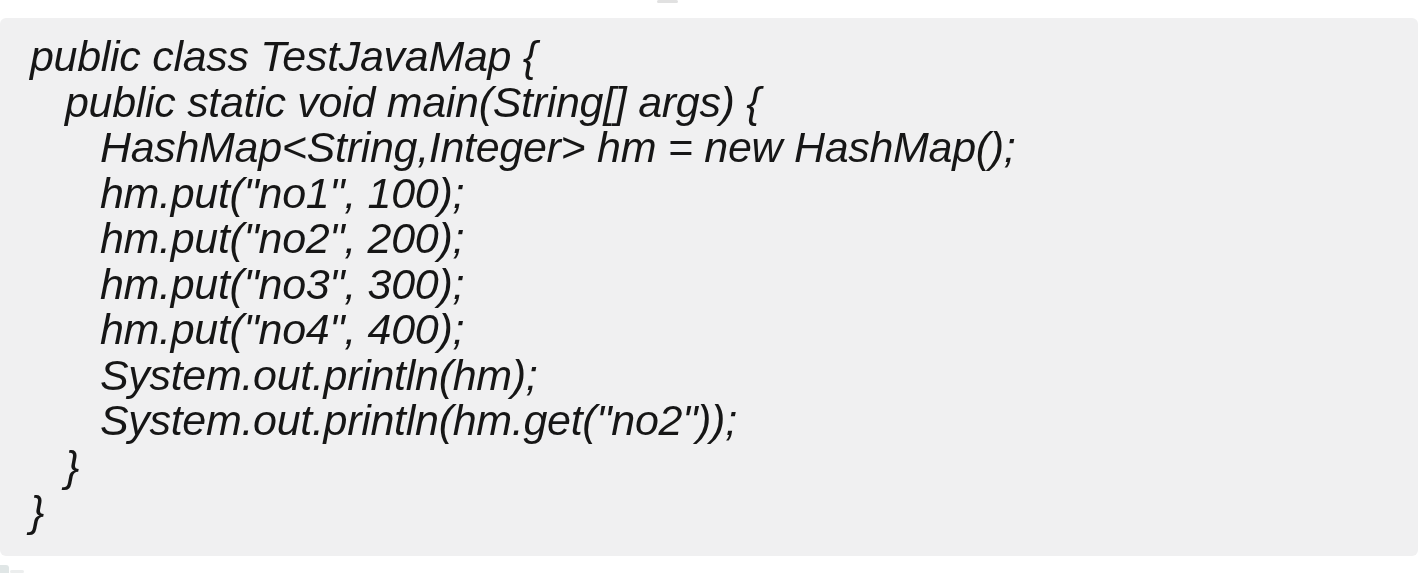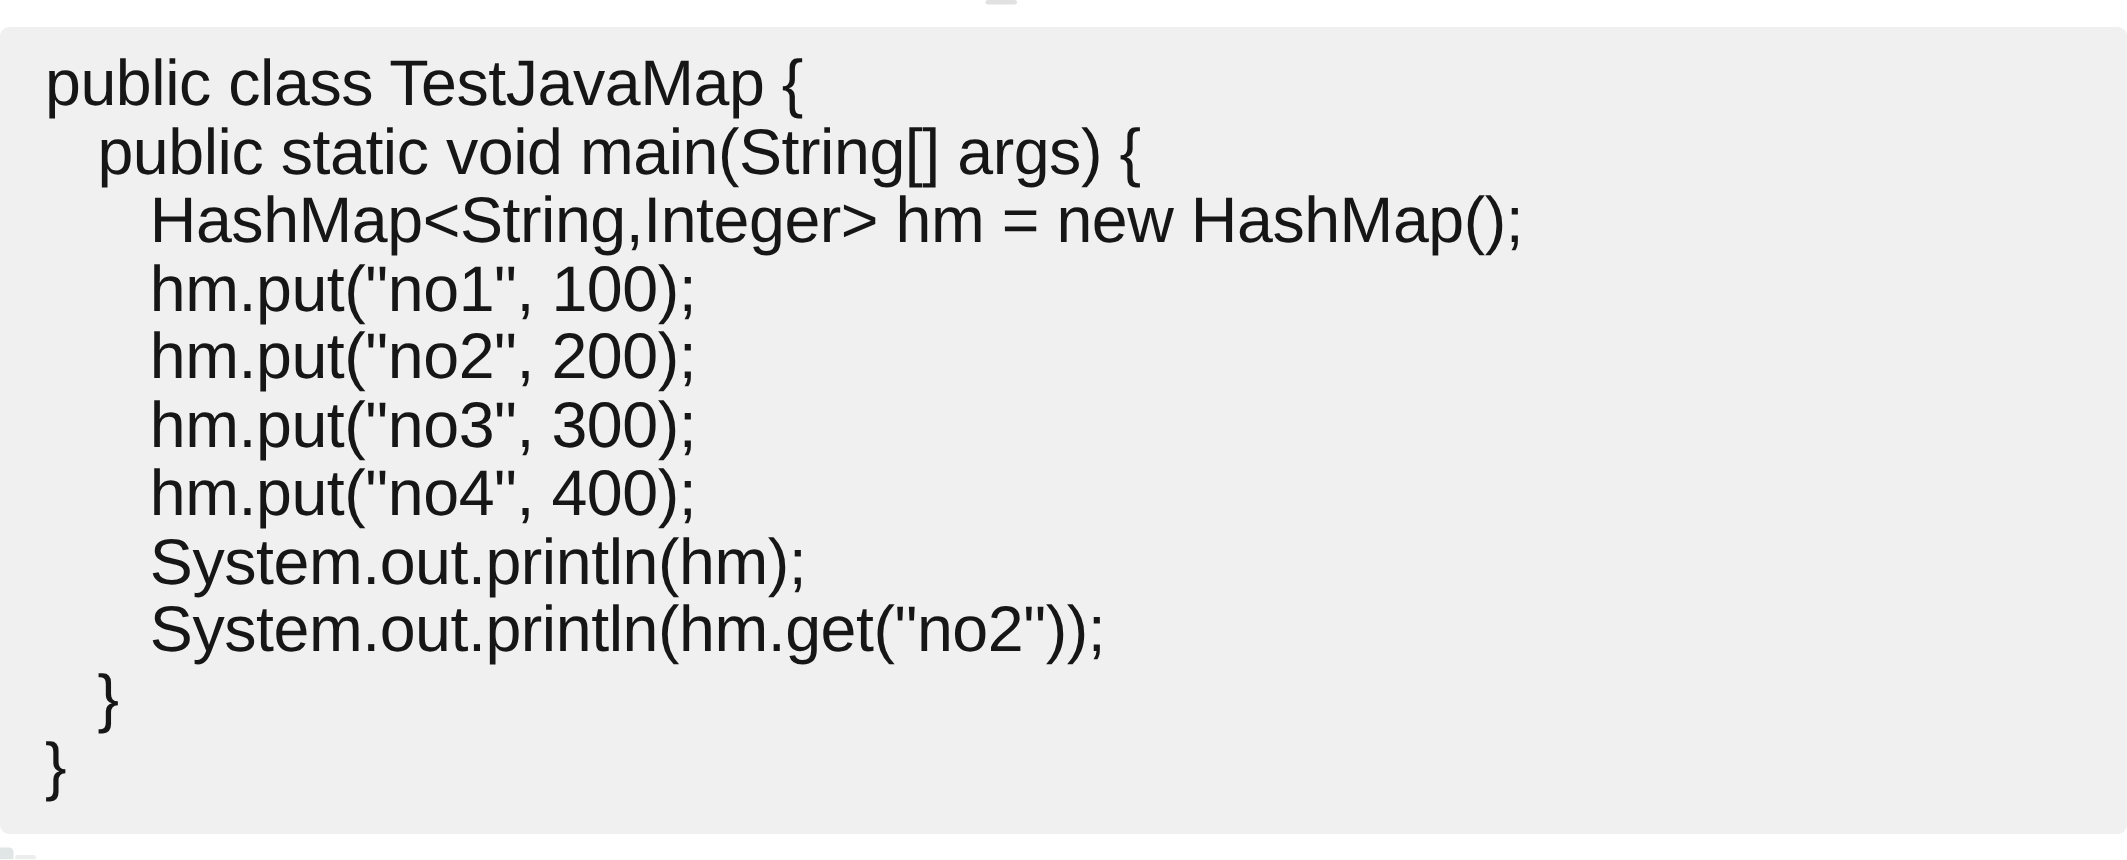--- a/index.html
+++ b/index.html
@@ -18,20 +18,21 @@
   .code-panel {
     position: absolute;
     left: 0;
     right: 0;
     top: 18px;
     height: 538px;
     background: #f0f0f1;
     border-radius: 6px;
     box-sizing: border-box;
     padding: 16px 10px 0 30px;
+    font-style: italic;
   }
   .code-block {
     margin: 0;
     color: #161616;
     font-family: "Liberation Sans", sans-serif;
     font-size: 43px;
     line-height: 45.5px;
     letter-spacing: -0.3px;
   }
   .code-line {

